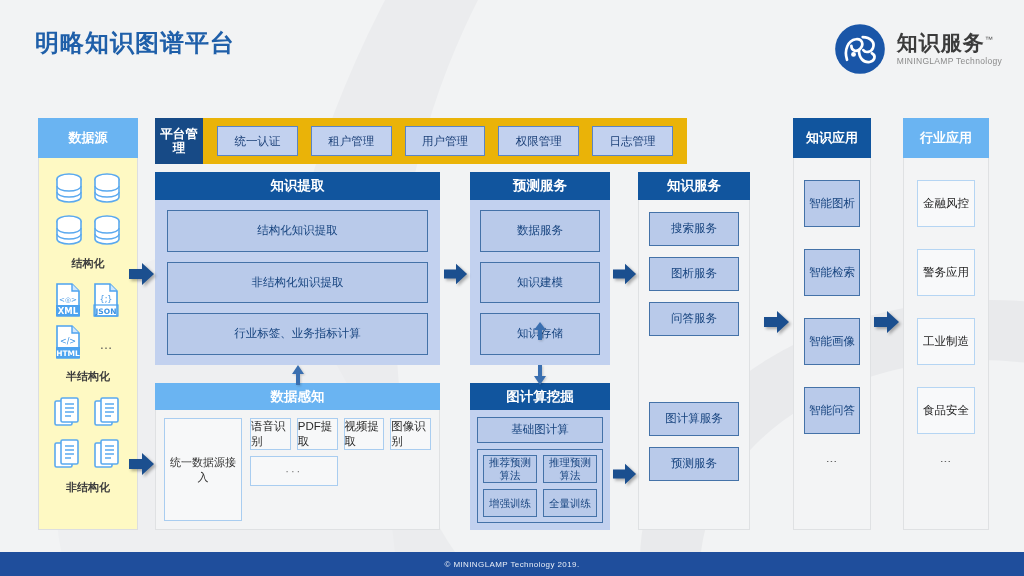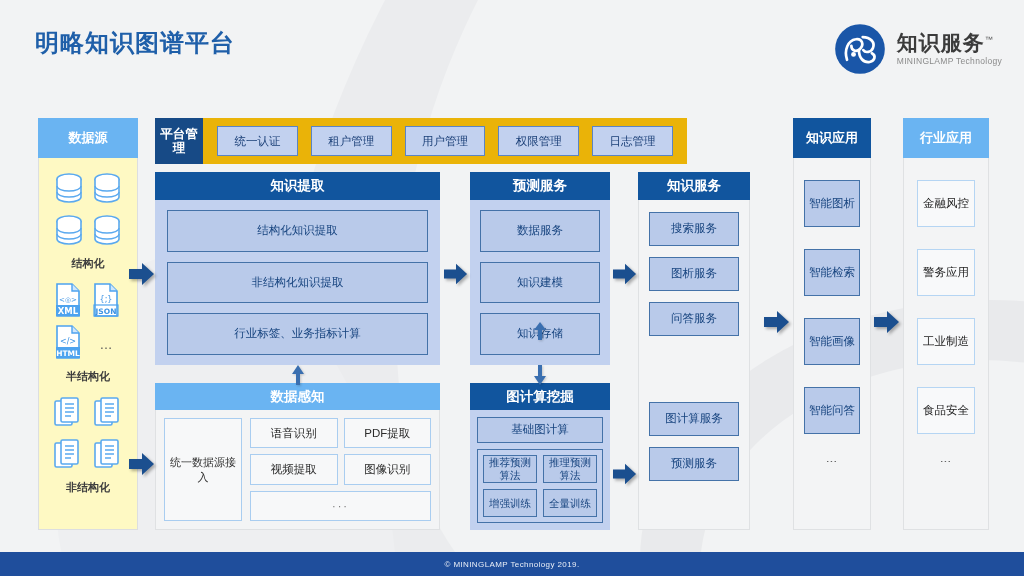--- a/index.html
+++ b/index.html
@@ -92,21 +92,21 @@
   #p-extract .blue-item{height:100%;}
 
   #p-sense{left:155px;top:383px;width:285px;height:147px;}
   #p-sense .phead{height:27px;font-size:13.5px;}
   #p-sense .pbody{height:120px;background:#f3f4f5;border:1px solid #dfe1e3;border-top:none;
     padding:8px;box-sizing:border-box;display:flex;gap:8px;}
   .sense-left{
     width:76px;border:1px solid #a9cdf0;background:#f7f8f9;color:#333;font-size:11px;
     display:flex;align-items:center;justify-content:center;text-align:center;line-height:1.35;
   }
-  .sense-right{flex:1;display:grid;grid-template-columns:1fr 1fr;grid-template-rows:1fr 1fr 1fr;gap:6px;}
+  .sense-right{flex:1;display:grid;grid-template-columns:1fr 1fr 1fr 1fr;grid-template-rows:1fr 1fr 1fr;gap:6px;}
   .sense-cell{
     border:1px solid #a9cdf0;background:#f7f8f9;color:#2b2b2b;font-size:11.5px;
     display:flex;align-items:center;justify-content:center;
   }
   .sense-cell.wide{grid-column:1/3;color:#777;letter-spacing:2px;font-size:11px;}
 
   #p-kmgmt{left:470px;top:172px;width:140px;height:193px;}
   #p-kmgmt .phead{height:28px;font-size:13.5px;}
   #p-kmgmt .pbody{height:165px;background:#c2d1ef;padding:10px;box-sizing:border-box;
     display:flex;flex-direction:column;gap:10px;}

